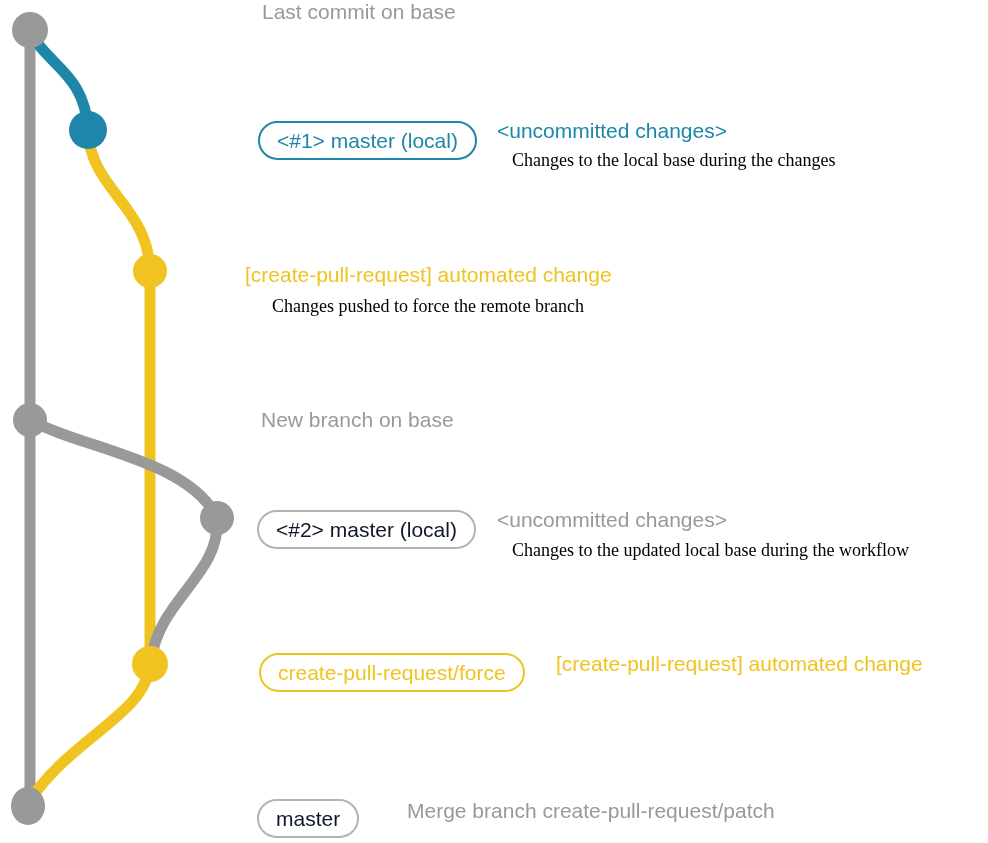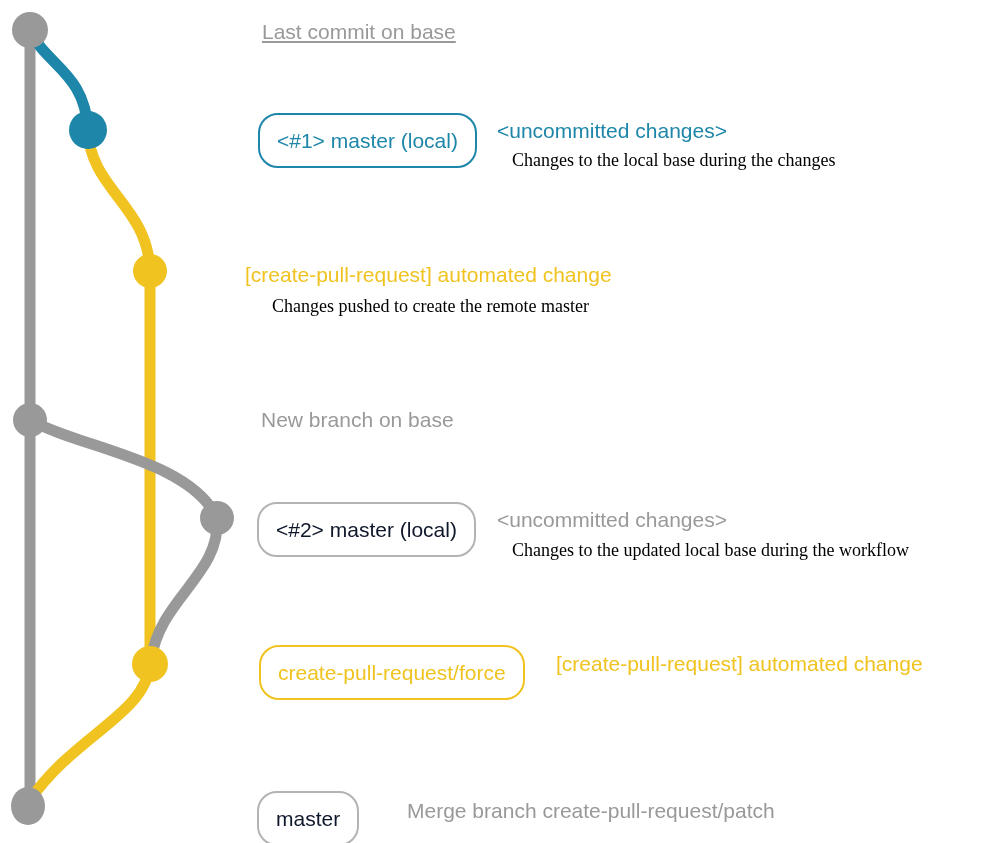--- a/index.html
+++ b/index.html
@@ -19,24 +19,25 @@
   .ttl-gray  { font-size: 21px; color: #999999; margin-left: 36px; }
   .desc {
     font-family: "Liberation Serif", serif;
     font-size: 18px;
     color: #000000;
   }
   .badge {
     display: inline-block;
     font-size: 21px;
     line-height: 25px;
-    padding: 13px 17px;
+    padding: 5px 17px;
     border: 2px solid;
     border-radius: 20px;
     background: #ffffff;
+    margin-top: 8px;
   }
   .badge-teal   { color: #1d86a9; border-color: #1d86a9; }
   .badge-gray   { color: #0f172a; border-color: #b3b3b3; }
   .badge-yellow { color: #f0c320; border-color: #f0c320; }
   svg.graph { position: absolute; left: 0; top: 0; }
 </style>
 </head>
 <body>
 
 <div class="canvas">
@@ -59,28 +60,28 @@
 
     <circle cx="30" cy="30" r="18" fill="#999999"></circle>
     <circle cx="88" cy="130" r="19" fill="#1d86a9"></circle>
     <circle cx="150" cy="271" r="17" fill="#f0c320"></circle>
     <circle cx="30" cy="420" r="17" fill="#999999"></circle>
     <circle cx="217" cy="518" r="17" fill="#999999"></circle>
     <circle cx="150" cy="664" r="18" fill="#f0c320"></circle>
     <ellipse cx="28" cy="806" rx="17" ry="19" fill="#999999"></ellipse>
   </svg>
 
-  <div class="abs heading" style="left:262px; top:20px;text-decoration:underline;">Last commit on base</div>
+  <div class="abs heading" style="left:262px; top:0;">Last commit on base</div>
 
   <div class="abs badge badge-teal" style="left:258px; top:113px;">&lt;#1&gt; master (local)</div>
   <div class="abs sub-teal" style="left:497px; top:119px;">&lt;uncommitted changes&gt;</div>
   <div class="abs desc" style="left:512px; top:150px;">Changes to the local base during the changes</div>
 
   <div class="abs ttl-yellow" style="left:245px; top:263px;">[create-pull-request] automated change</div>
-  <div class="abs desc" style="left:272px; top:296px;">Changes pushed to create the remote master</div>
+  <div class="abs desc" style="left:272px; top:296px;">Changes pushed to force the remote branch</div>
 
   <div class="abs heading" style="left:261px; top:408px;">New branch on base</div>
 
   <div class="abs badge badge-gray" style="left:257px; top:502px;">&lt;#2&gt; master (local)</div>
   <div class="abs sub-gray" style="left:497px; top:508px;">&lt;uncommitted changes&gt;</div>
   <div class="abs desc" style="left:512px; top:540px;">Changes to the updated local base during the workflow</div>
 
   <div class="abs badge badge-yellow" style="left:259px; top:645px;">create-pull-request/force</div>
   <div class="abs ttl-yellow" style="left:556px; top:652px;">[create-pull-request] automated change</div>
 

